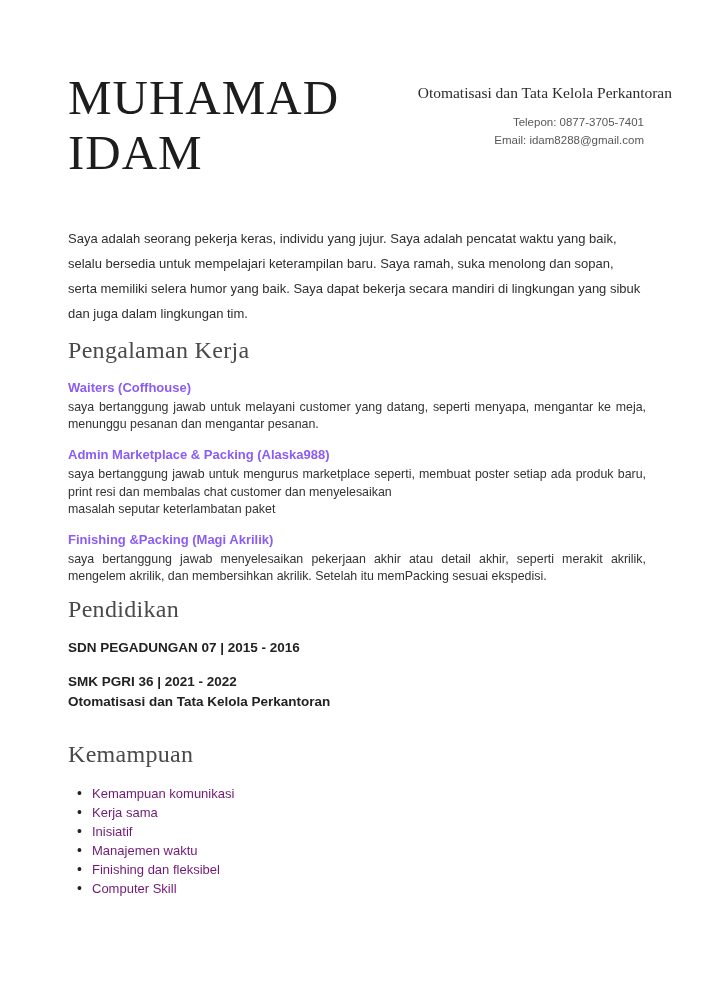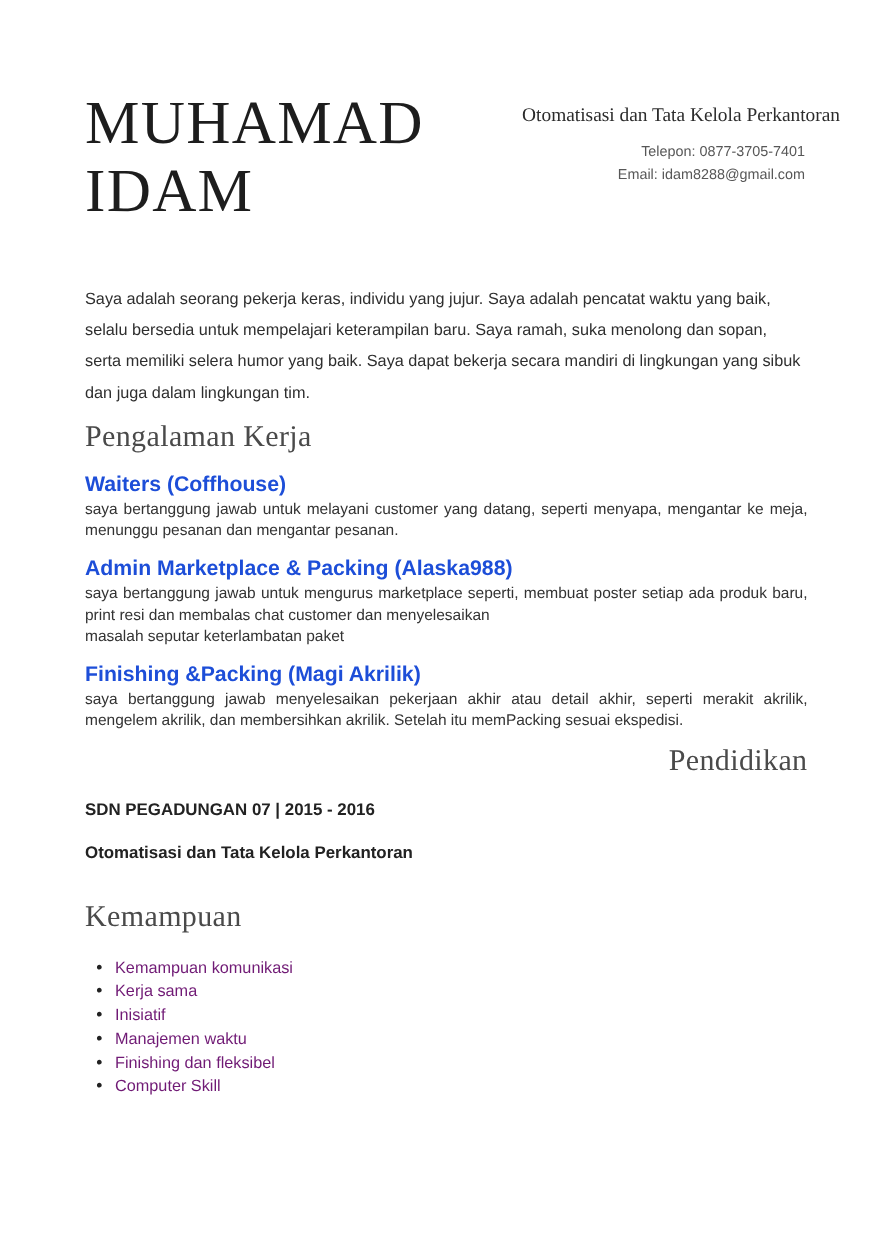--- a/index.html
+++ b/index.html
@@ -59,30 +59,30 @@
   }
   h2.section-title {
     margin-top: 10px;
     font-family: "Liberation Serif", serif;
     font-weight: 400;
     font-size: 24px;
     line-height: 28px;
     letter-spacing: 0.3px;
     color: #4a4a4a;
   }
-  .section-education h2.section-title { margin-top: 10px; text-align: right; }
+  .section-education h2.section-title { margin-top: 10px; }
   .section-skills h2.section-title { margin-top: 30px; }
   
   .job { margin-top: 14px; }
   .job:first-of-type { margin-top: 16px; }
   .job-title {
-    font-size: 17px;
+    font-size: 13px;
     line-height: 16px;
     font-weight: bold;
-    color: #1d4ed8;
+    color: #8b5cf6;
   }
   .job-desc {
     margin-top: 3px;
     font-size: 12.4px;
     line-height: 17.2px;
     color: #333333;
     text-align: justify;
     white-space: pre-line;
   }
   
@@ -171,20 +171,21 @@
     <section class="section-education">
       <h2 class="section-title">Pendidikan</h2>
 
 
       <div class="edu-entry">
         <div class="edu-school">SDN PEGADUNGAN 07 | 2015 - 2016</div>
 
       </div>
 
       <div class="edu-entry">
+        <div class="edu-school">SMK PGRI 36 | 2021 - 2022</div>
         <div class="edu-detail">Otomatisasi dan Tata Kelola Perkantoran</div>
       </div>
     </section>
 
     <section class="section-skills">
       <h2 class="section-title">Kemampuan</h2>
       <ul class="skills-list">
         <li>Kemampuan komunikasi</li>
         <li>Kerja sama</li>
         <li>Inisiatif</li>

